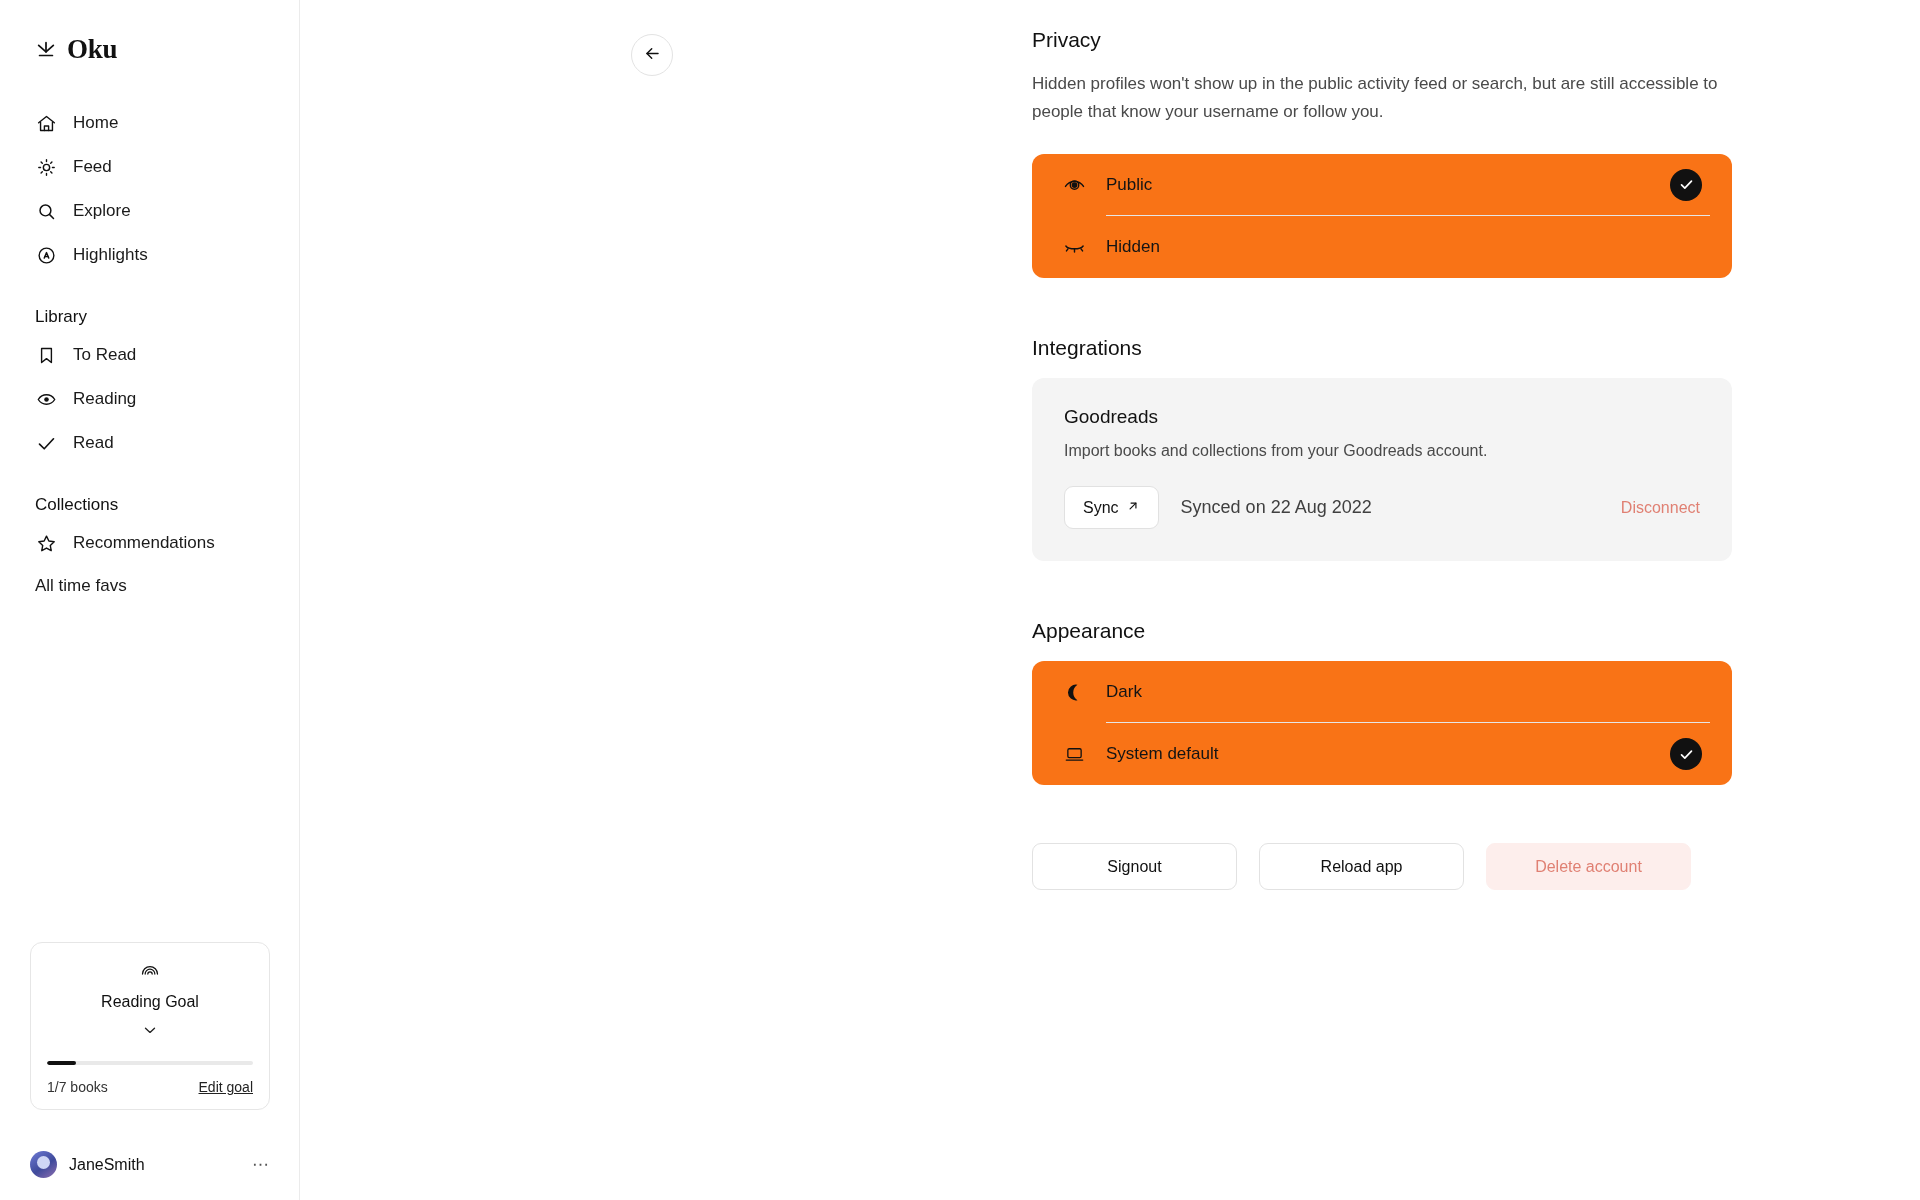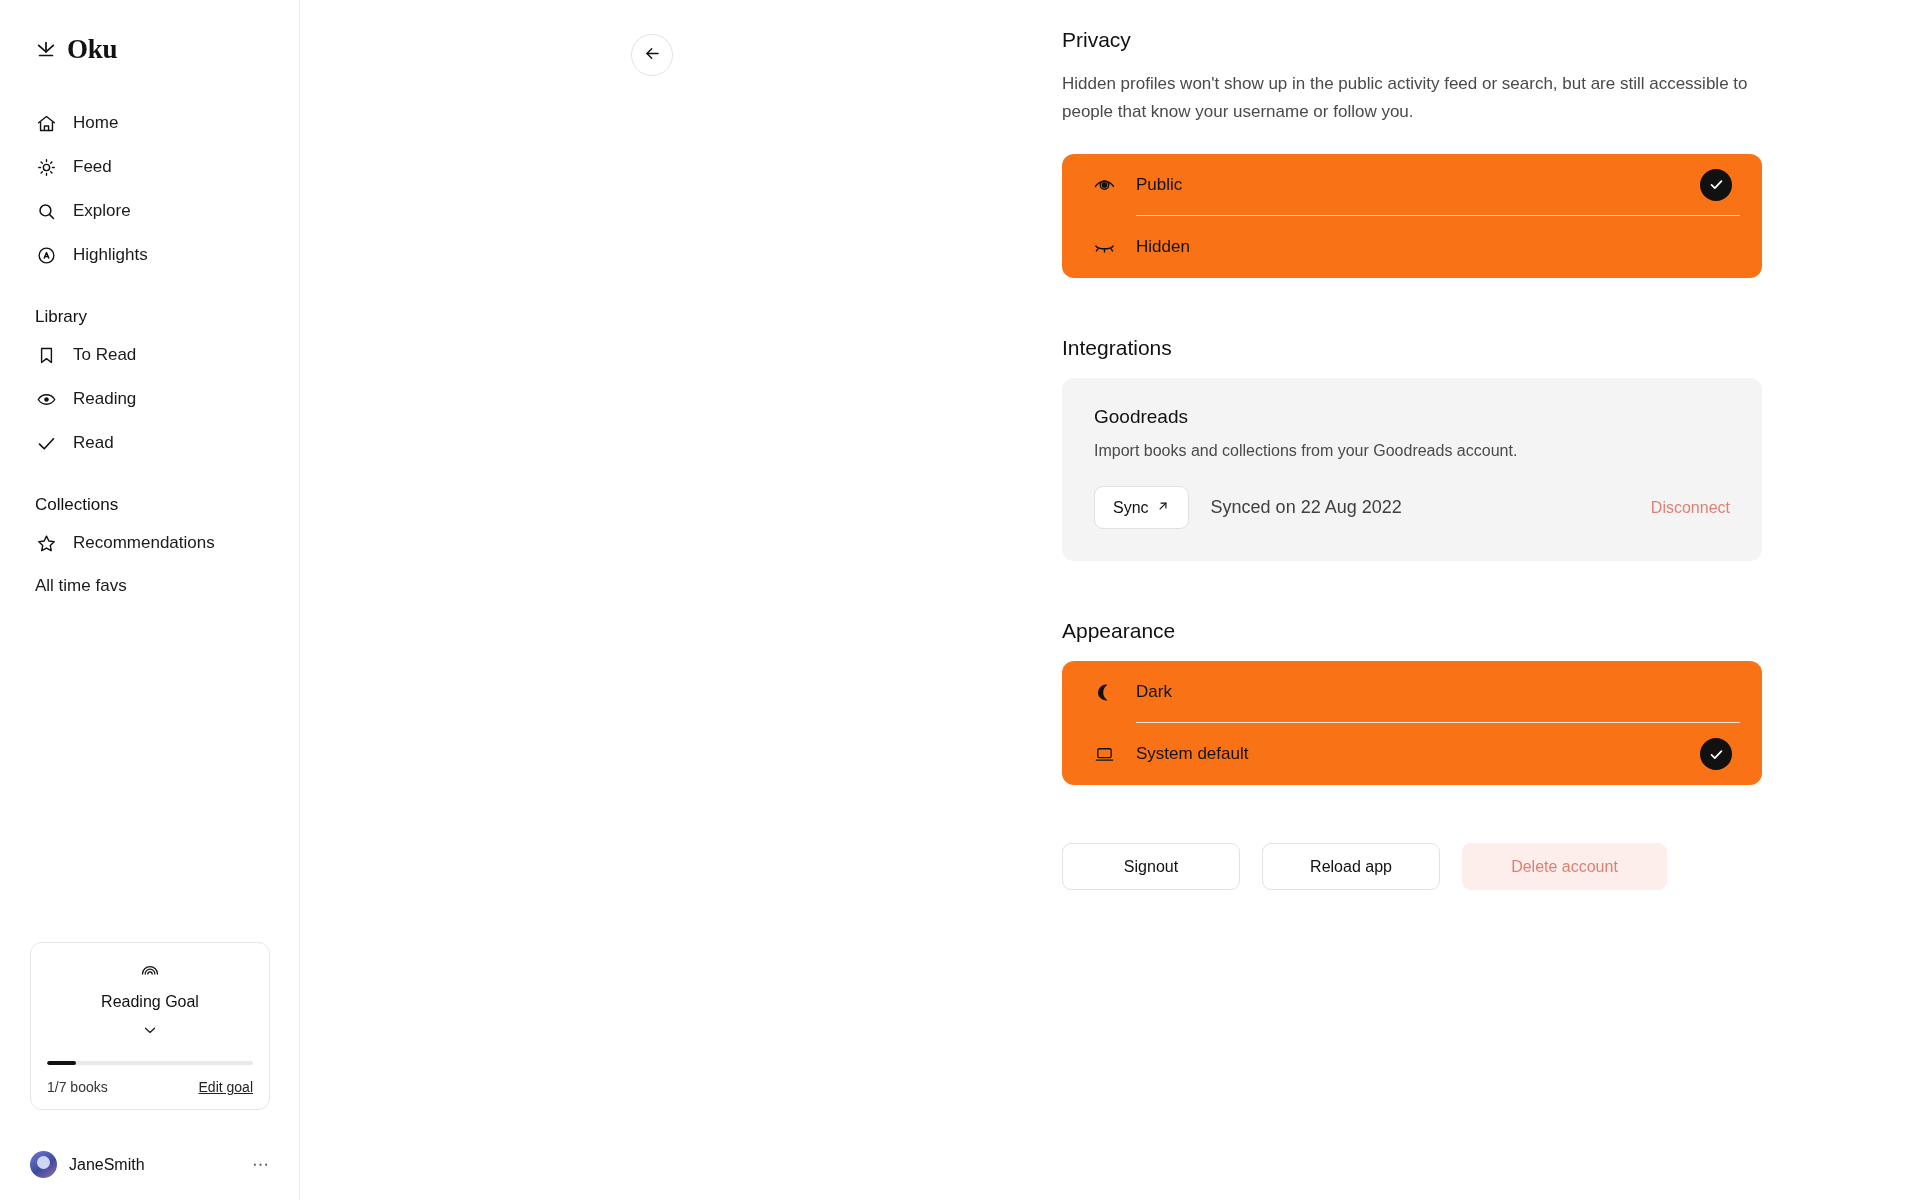--- a/index.html
+++ b/index.html
@@ -171,21 +171,21 @@
     width: 42px; height: 42px;
     border-radius: 50%;
     border: 1px solid #e3e3e3;
     background: #fff;
     display: flex; align-items: center; justify-content: center;
     cursor: pointer;
     padding: 0;
   }
   .content {
     position: absolute;
-    left: 762px;
+    left: 732px;
     top: 28px;
     width: 700px;
   }
 
   .h-section {
     font-size: 21px;
     color: #111;
     margin: 0 0 18px 0;
     font-weight: normal;
   }
@@ -287,21 +287,21 @@
   }
   .btn {
     height: 47px;
     border-radius: 9px;
     font-size: 16px;
     font-family: "Liberation Sans", sans-serif;
     cursor: pointer;
     display: flex; align-items: center; justify-content: center;
   }
   .btn-outline {
-    width: 178px;
+    width: 205px;
     background: #fff;
     border: 1px solid #e2e2e2;
     color: #111;
   }
   .btn-danger {
     width: 205px;
     background: #fdeeec;
     border: 1px solid #fdeeec;
     color: #e08073;
   }

